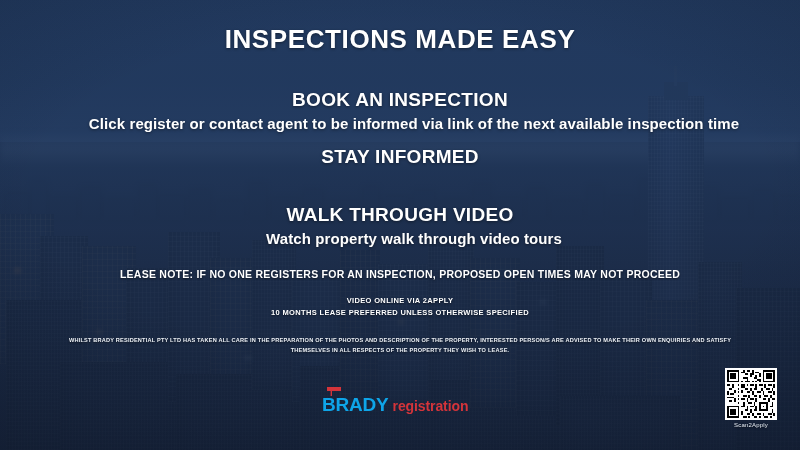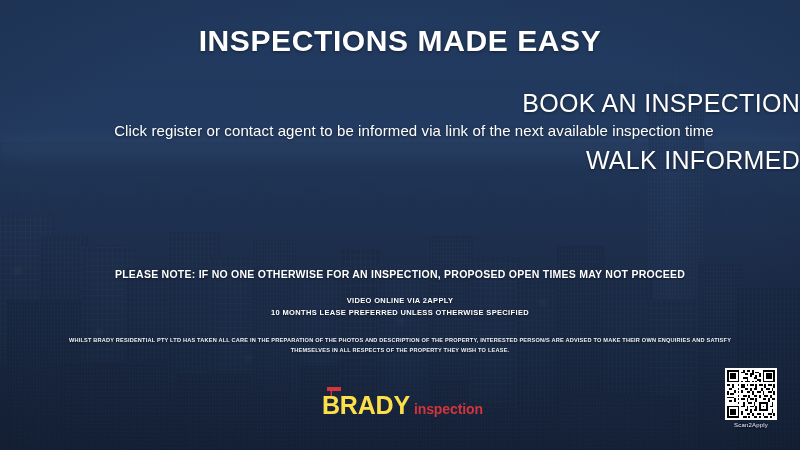--- a/index.html
+++ b/index.html
@@ -101,32 +101,31 @@
   .vignette{
     position:absolute;inset:0;
     background:radial-gradient(120% 95% at 50% 42%,rgba(0,0,0,0) 38%,rgba(8,14,26,.42) 100%);
   }
 
   
   .content{position:absolute;inset:0;}
 
   .title{
     position:absolute;left:0;top:24px;width:800px;text-align:center;
-    font-size:30px;font-weight:bold;letter-spacing:.6px;
+    font-size:26px;font-weight:bold;letter-spacing:.6px;
     text-shadow:0 1px 3px rgba(0,0,0,.45);
   }
 
   .section{position:absolute;left:0;width:800px;text-align:center;}
   .sec-head{
-    font-size:25px;font-weight:normal;letter-spacing:.3px;
+    font-size:19px;font-weight:bold;letter-spacing:.3px;
     text-shadow:0 1px 3px rgba(0,0,0,.45);
-    text-align:right;
   }
   .sec-sub{
-    font-size:15px;font-weight:normal;margin-top:4px;letter-spacing:.1px;
+    font-size:15px;font-weight:bold;margin-top:4px;letter-spacing:.1px;
     text-shadow:0 1px 3px rgba(0,0,0,.45);
     margin-left:28px;
   }
 
   .s1{top:89px;}
   .s2{top:146px;}
   .s3{top:204px;}
 
   .note{
     position:absolute;left:0;top:268px;width:800px;text-align:center;
@@ -149,21 +148,21 @@
 
   
   .logo{
     position:absolute;left:322px;top:392px;height:26px;
     display:flex;align-items:baseline;
   }
   .logo-mark{
     position:absolute;left:4px;top:-6px;width:16px;height:11px;
   }
   .logo-brady{
-    font-size:25px;font-weight:bold;color:#fde047;letter-spacing:-.2px;
+    font-size:19px;font-weight:bold;color:#0ea5e9;letter-spacing:-.2px;
     line-height:26px;
   }
   .logo-res{
     font-size:14px;font-weight:bold;color:#d4343a;letter-spacing:-.1px;
     margin-left:4px;line-height:26px;
   }
 
   
   .qr-wrap{position:absolute;left:725px;top:368px;width:52px;}
   .qr{
@@ -315,39 +314,43 @@
   <div class="content">
 
     <div class="title">INSPECTIONS MADE EASY</div>
 
     <div class="section s1">
       <div class="sec-head">BOOK AN INSPECTION</div>
       <div class="sec-sub">Click register or contact agent to be informed via link of the next available inspection time</div>
     </div>
 
     <div class="section s2">
-      <div class="sec-head">WALK INFORMED</div>
-    </div>
-
-
-    <div class="note">PLEASE NOTE: IF NO ONE OTHERWISE FOR AN INSPECTION, PROPOSED OPEN TIMES MAY NOT PROCEED</div>
+      <div class="sec-head">STAY INFORMED</div>
+    </div>
+
+    <div class="section s3">
+      <div class="sec-head">WALK THROUGH VIDEO</div>
+      <div class="sec-sub">Watch property walk through video tours</div>
+    </div>
+
+    <div class="note">LEASE NOTE: IF NO ONE REGISTERS FOR AN INSPECTION, PROPOSED OPEN TIMES MAY NOT PROCEED</div>
 
     <div class="apply">
       <div>VIDEO ONLINE VIA 2APPLY</div>
       <div>10 MONTHS LEASE PREFERRED UNLESS OTHERWISE SPECIFIED</div>
     </div>
 
     <div class="disclaimer">WHILST BRADY RESIDENTIAL PTY LTD HAS TAKEN ALL CARE IN THE PREPARATION OF THE PHOTOS AND DESCRIPTION OF THE PROPERTY, INTERESTED PERSON/S ARE ADVISED TO MAKE THEIR OWN ENQUIRIES AND SATISFY THEMSELVES IN ALL RESPECTS OF THE PROPERTY THEY WISH TO LEASE.</div>
 
     <div class="logo">
       <svg class="logo-mark" viewBox="0 0 16 11">
         <path d="M1 1 L15 1 L15 5 L6 5 L6 10 L4.6 10 L4.6 5 L1 5 Z" fill="#d4343a"></path>
       </svg>
       <span class="logo-brady">BRADY</span>
-      <span class="logo-res">inspection</span>
+      <span class="logo-res">registration</span>
     </div>
 
     <div class="qr-wrap">
       <svg class="qr" viewBox="0 0 29 29" shape-rendering="crispEdges">
         <rect width="29" height="29" fill="#ffffff"></rect>
         <g fill="#000000">
 
           <rect x="1" y="1" width="7" height="1"></rect>
             <rect x="1" y="7" width="7" height="1"></rect>
           <rect x="1" y="1" width="1" height="7"></rect>

